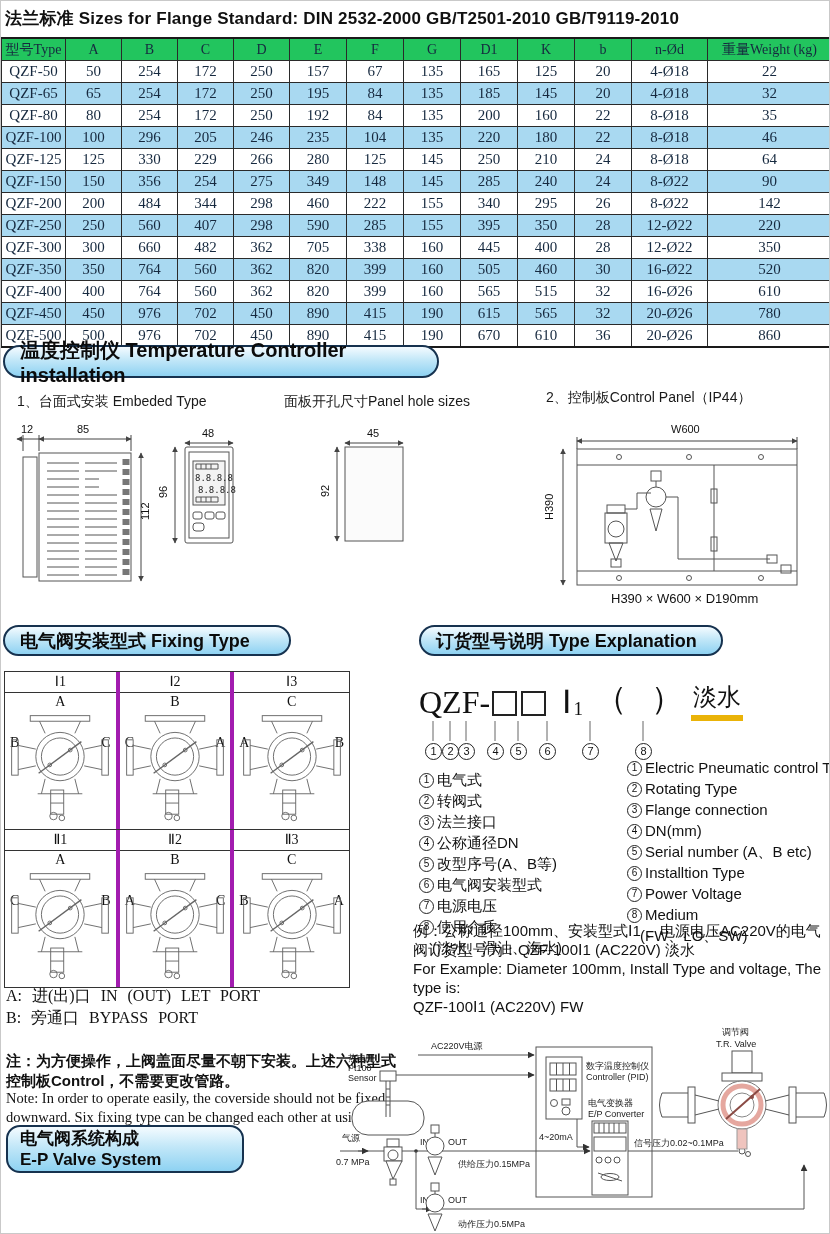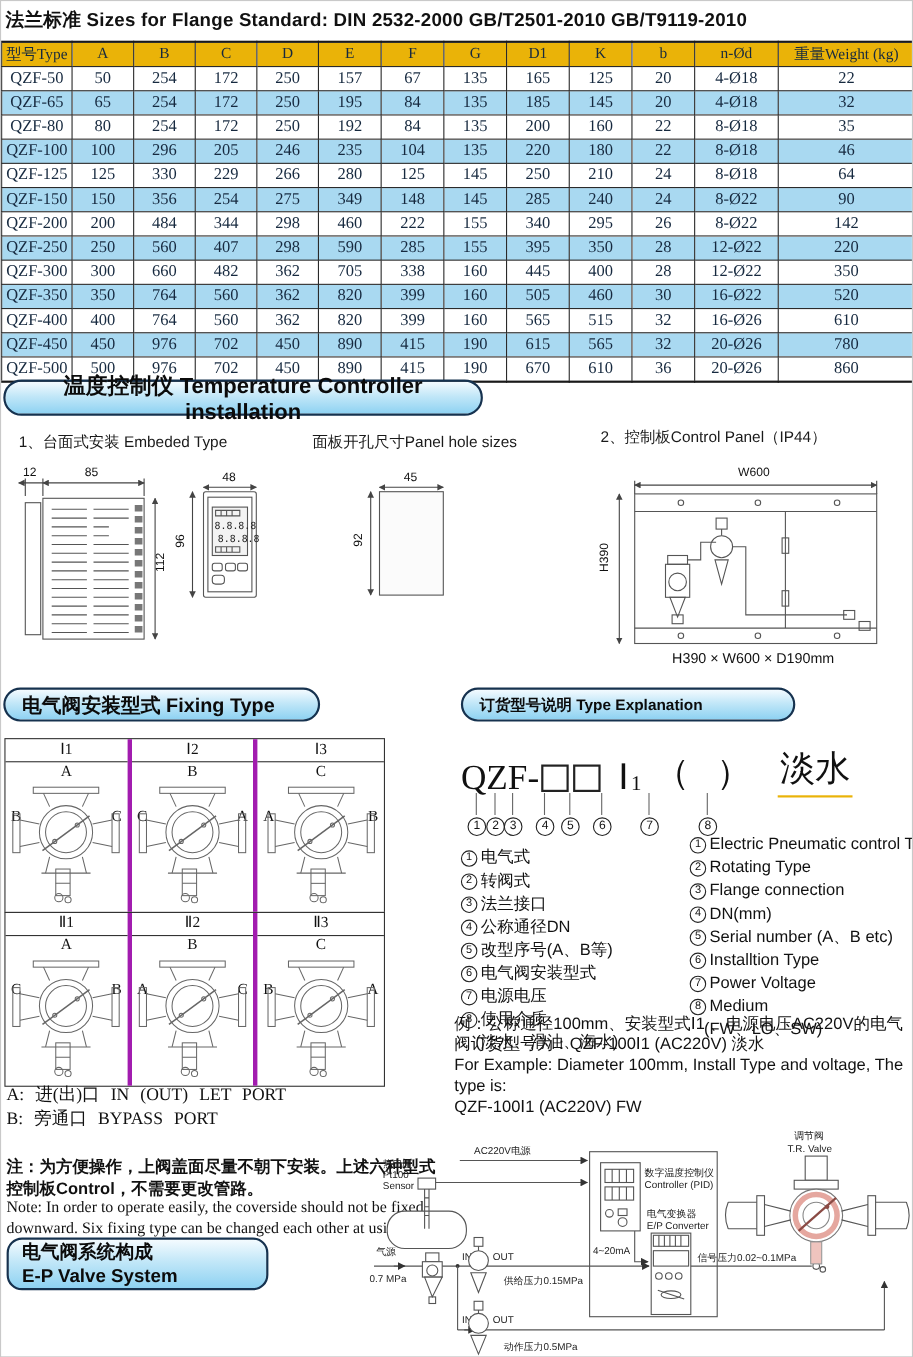--- a/index.html
+++ b/index.html
@@ -8,30 +8,30 @@
   .abs{position:absolute;}
 
   
   .page-title{left:4px;top:6px;font-size:17px;font-weight:bold;letter-spacing:.2px;}
 
   
   .flange-table{position:absolute;left:0;top:36px;width:830px;border-collapse:collapse;table-layout:fixed;
         font-family:"Liberation Serif",serif;font-size:15px;color:#16293f;
         border-top:2px solid #1a1a1a;border-bottom:2px solid #1a1a1a;}
   .flange-table th,.flange-table td{border:1px solid #2a2a2a;text-align:center;height:21px;padding:0;font-weight:normal;overflow:hidden;white-space:nowrap;}
-  .flange-table thead th{background:#eab308;font-size:14px;}
+  .flange-table thead th{background:#22c55e;font-size:14px;}
   .flange-table tr.stripe td{background:#a9d9f1;}
 
   
   .pill{position:absolute;background:linear-gradient(#f4fbff 0%,#c2e7f8 45%,#8ed2f2 100%);
         border:2px solid #16324f;border-radius:18px;display:flex;align-items:center;
         padding:0 15px;font-weight:bold;color:#0b0b0b;box-sizing:border-box;}
-  .pill-large{left:2px;top:344px;width:436px;height:33px;font-size:20px;text-align:center;}
+  .pill-large{left:2px;top:344px;width:436px;height:33px;font-size:20px;}
   .pill-med1{left:2px;top:624px;width:288px;height:31px;font-size:18px;}
-  .pill-med2{left:418px;top:624px;width:304px;height:31px;font-size:14px;}
+  .pill-med2{left:418px;top:624px;width:304px;height:31px;font-size:18px;}
   .pill-small{left:5px;top:1124px;width:238px;height:48px;font-size:17px;border-radius:14px;
         flex-direction:column;align-items:flex-start;justify-content:center;line-height:21px;padding:0 12px;}
 
   .sub-label{position:absolute;font-size:14px;color:#1a1a1a;}
 
   
   svg{overflow:visible;}
   .ln{stroke:#555;stroke-width:1;fill:none;}
   .lnf{stroke:#555;stroke-width:1;fill:#fff;}
   .dimln{stroke:#444;stroke-width:1;fill:none;}
@@ -54,21 +54,21 @@
   .valve-svg{position:absolute;left:50%;transform:translateX(-50%);top:8px;width:106px;height:126px;}
 
   
   .type-expl{left:414px;top:668px;width:416px;height:340px;}
   .code-line{position:absolute;left:4px;top:8px;display:flex;align-items:flex-end;
         font-family:"Liberation Serif",serif;font-size:32px;color:#111;text-align:right;}
   .code-box{width:21px;height:21px;border:2px solid #222;margin:0 2px 5px 2px;}
   .code-roman{margin-left:14px;}
   .code-sub{font-size:19px;margin:0 2px 1px 2px;}
   .code-paren{margin-left:10px;letter-spacing:8px;}
-  .code-medium{margin-left:16px;font-size:32px;border-bottom:2px solid #eab308;padding:0 2px 2px 2px;}
+  .code-medium{font-size:24px;border-bottom:6px solid #eab308;padding:0 2px 2px 2px;}
   .leader-svg{position:absolute;left:0;top:52px;width:416px;height:22px;}
   .circles-row{position:absolute;left:0;top:74px;height:18px;width:416px;}
   .circ{display:inline-flex;align-items:center;justify-content:center;width:15px;height:15px;
         border:1px solid #222;border-radius:50%;font-size:10px;line-height:1;color:#111;
         font-family:"Liberation Sans",sans-serif;flex:0 0 15px;box-sizing:border-box;background:#fff;}
   .circ.big{position:absolute;width:17px;height:17px;font-size:11px;}
   .expl-list{position:absolute;}
   #cn-list{left:4px;top:100px;font-size:15px;line-height:21px;}
   #en-list{left:212px;top:88px;font-size:15px;line-height:21px;}
   .expl-item{display:flex;align-items:center;gap:3px;white-space:nowrap;}

